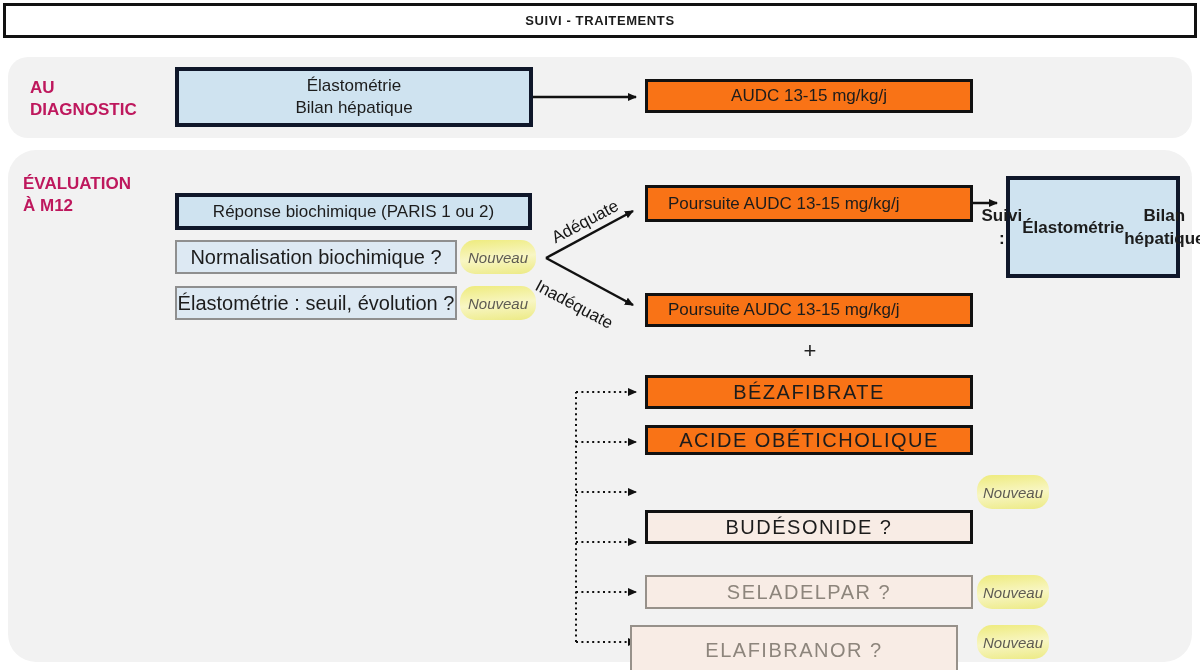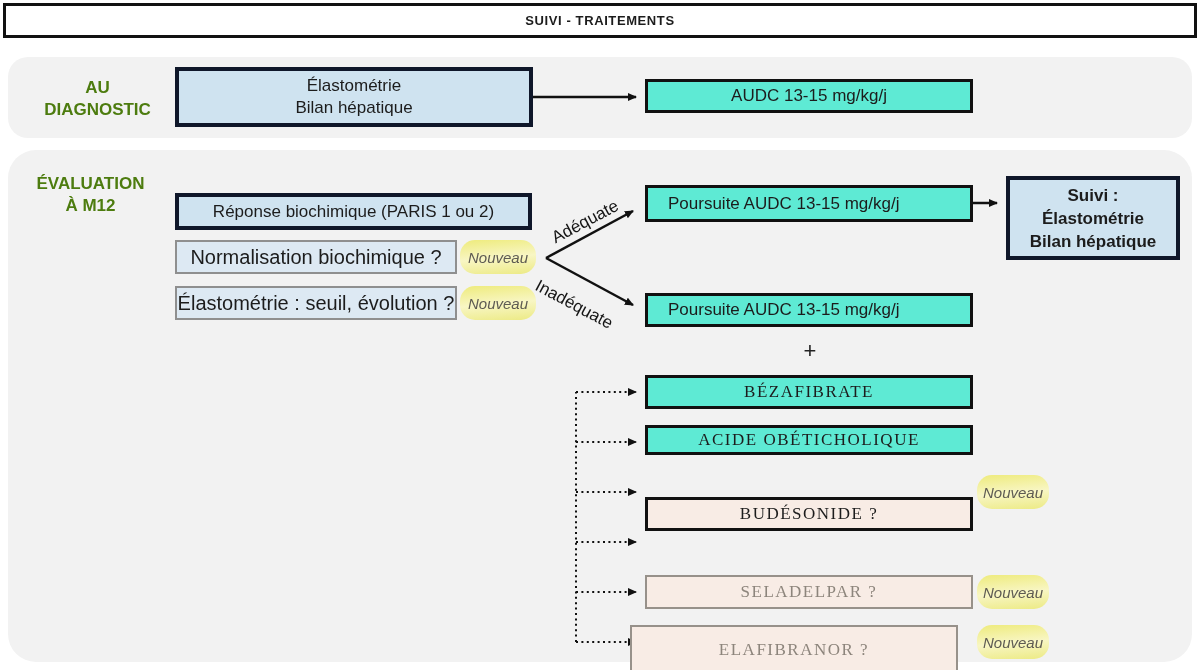--- a/index.html
+++ b/index.html
@@ -13,34 +13,34 @@
     left:3px;top:3px;width:1194px;height:35px;background:#fff;border:3px solid #111;
     display:flex;align-items:center;justify-content:center;
     font-weight:bold;font-size:13px;letter-spacing:.6px;
   }
   
   .section{background:#f2f2f2;border-radius:24px;}
   #section-diagnostic{left:8px;top:57px;width:1184px;height:81px;border-radius:20px;}
   #section-evaluation{left:8px;top:150px;width:1184px;height:512px;border-radius:28px;}
   
   .side-label{
-    text-align:center;font-weight:bold;font-size:17px;line-height:22px;color:#4d7c0f;
+    font-weight:bold;font-size:17px;line-height:22px;color:#be185d;
   }
   
   .node{
     display:flex;align-items:center;justify-content:center;
     font-size:17px;line-height:22px;text-align:center;
   }
   .blue{background:#cfe3f0;border:4px solid #0f172a;}
   .blue-light{background:#dde9f3;border:2px solid #8f8f8f;font-size:20px;}
-  .peach{background:#5eead4;border:3px solid #111;}
+  .peach{background:#f97316;border:3px solid #111;}
   .pale-strong{background:#f8ece5;border:3px solid #111;}
   .pale-gray{background:#f8ece5;border:2px solid #97918a;color:#8d857c;}
   .left-text{justify-content:flex-start;padding-left:20px;text-align:left;}
-  .caps{font-size:17px;letter-spacing:1.5px;font-family:Liberation Serif, serif;}
+  .caps{font-size:20px;letter-spacing:1.5px;}
   .bold{font-weight:bold;}
   
   .nouveau{
     display:flex;align-items:center;justify-content:center;
     background:linear-gradient(175deg,#eeeb7c 0%,#f8f6c4 52%,#ecea84 100%);
     font-style:italic;font-size:15px;color:#5e5b52;border-radius:15px;
   }
   
   .branch-label{font-size:17px;color:#151515;white-space:nowrap;}
   .plus-sign{font-size:22px;color:#222;text-align:center;}
@@ -120,21 +120,21 @@
     <span>Adéquate</span>
   </div>
   <div class="abs branch-label" style="left:541px;top:276px;transform:rotate(28deg);transform-origin:left top;">
     <span>Inadéquate</span>
   </div>
 
   <div class="abs node peach left-text" style="left:645px;top:185px;width:328px;height:37px;">
     <span>Poursuite AUDC 13-15 mg/kg/j</span>
   </div>
 
-  <div class="abs node blue bold" style="left:1006px;top:176px;width:174px;height:84px;flex-direction:column;line-height:23px;">
+  <div class="abs node blue bold" style="left:1006px;top:176px;width:174px;height:102px;flex-direction:row;line-height:23px;">
     <div>Suivi :</div>
     <div>Élastométrie</div>
     <div>Bilan hépatique</div>
   </div>
 
   <div class="abs node peach left-text" style="left:645px;top:293px;width:328px;height:34px;">
     <span>Poursuite AUDC 13-15 mg/kg/j</span>
   </div>
 
   <div class="abs plus-sign" style="left:795px;top:338px;width:30px;">
@@ -146,21 +146,21 @@
   </div>
 
   <div class="abs node peach caps" style="left:645px;top:425px;width:328px;height:30px;">
     <span>ACIDE OBÉTICHOLIQUE</span>
   </div>
 
   <div class="abs nouveau" style="left:977px;top:475px;width:72px;height:34px;">
     <span>Nouveau</span>
   </div>
 
-  <div class="abs node pale-strong caps" style="left:645px;top:497px;width:328px;height:34px;">
+  <div class="abs node pale-strong caps" style="left:645px;top:510px;width:328px;height:34px;">
     <span>BUDÉSONIDE ?</span>
   </div>
 
   <div class="abs node pale-gray caps" style="left:645px;top:575px;width:328px;height:34px;">
     <span>SELADELPAR ?</span>
   </div>
   <div class="abs nouveau" style="left:977px;top:575px;width:72px;height:34px;">
     <span>Nouveau</span>
   </div>
 

